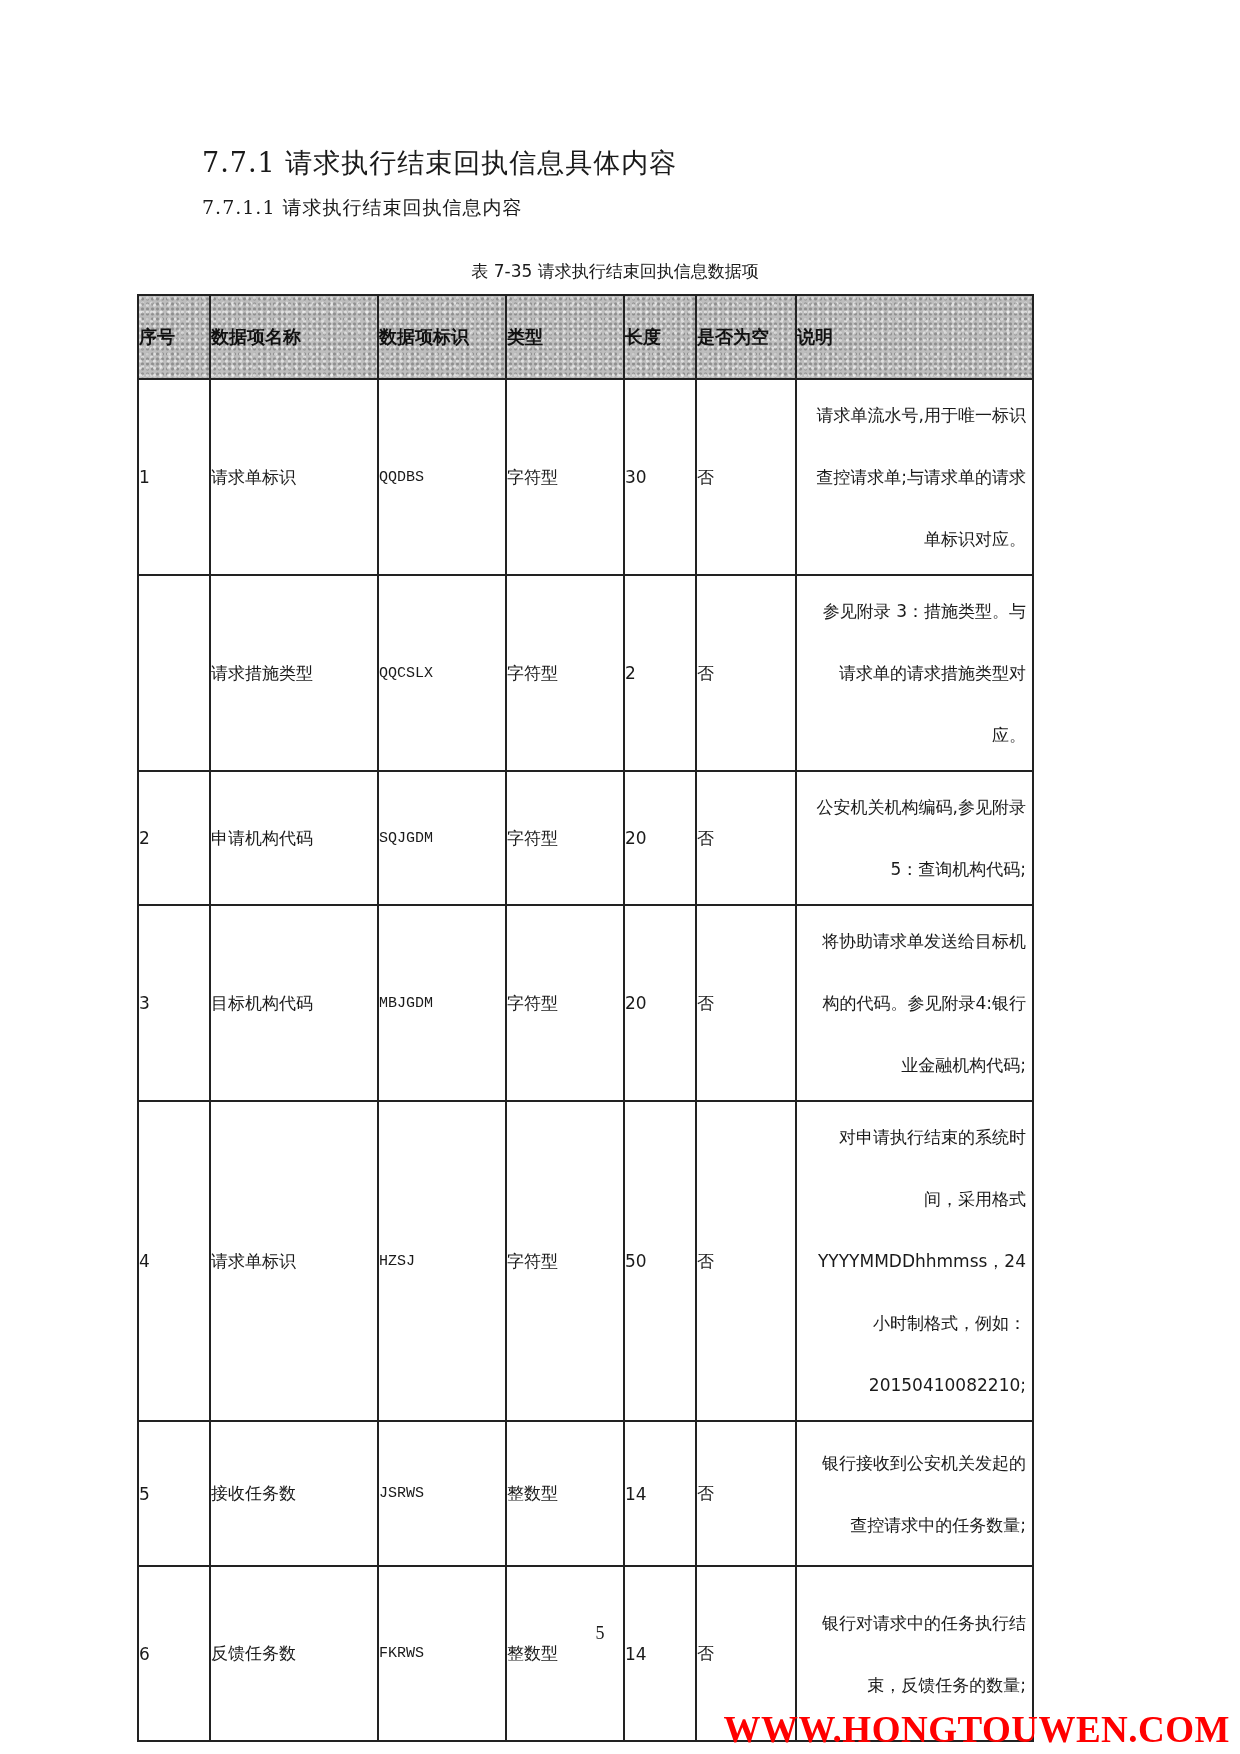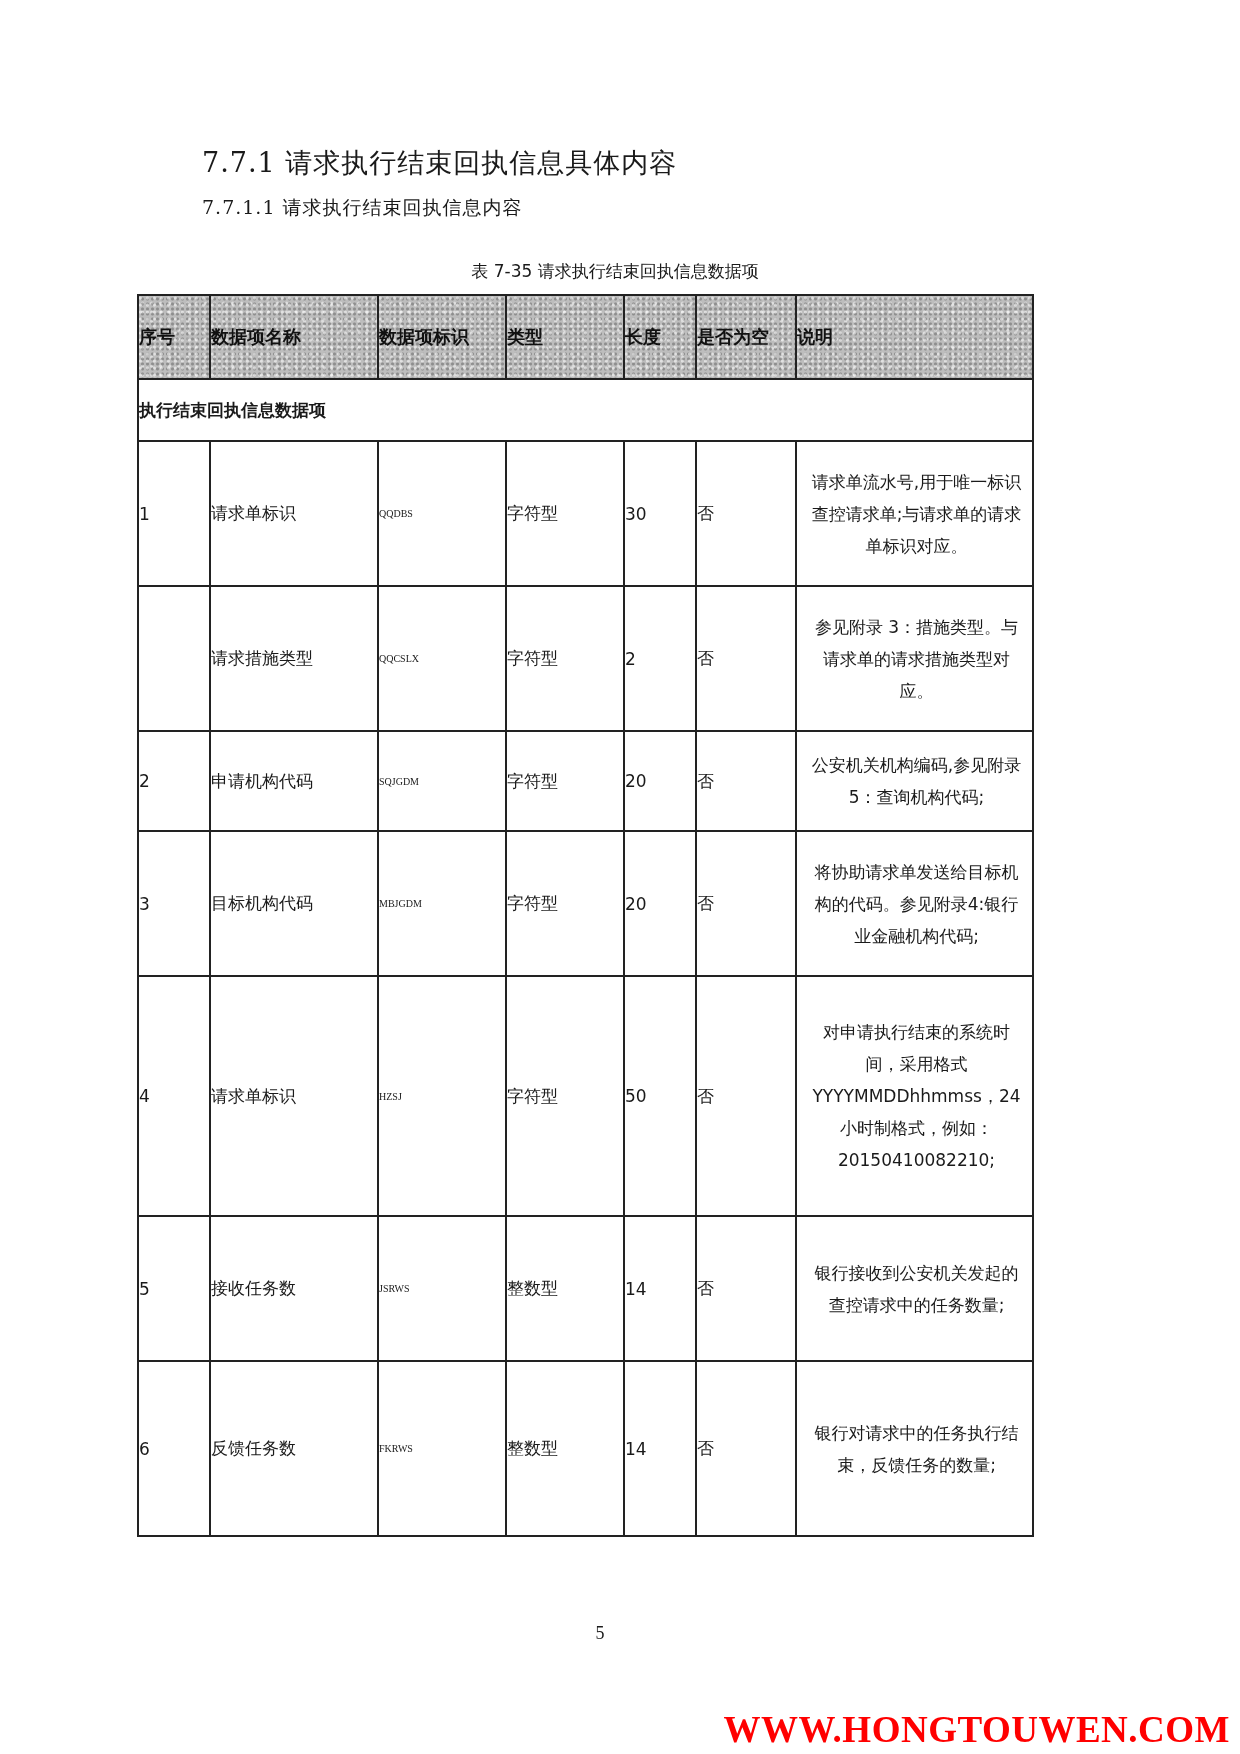--- a/index.html
+++ b/index.html
@@ -22,23 +22,23 @@
       height: 82px; font-weight: bold; font-size: 18px; color: #111;
       background-color: #bdbdbd;
       background-image:
         radial-gradient(circle at 20% 30%, rgba(255,255,255,0.55) 1px, transparent 2px),
         radial-gradient(circle at 70% 60%, rgba(0,0,0,0.25) 1px, transparent 2px),
         radial-gradient(circle at 40% 80%, rgba(255,255,255,0.5) 1px, transparent 2px);
       background-size: 7px 7px, 5px 5px, 9px 9px;
     }
     table.spec td.section { height: 60px; font-weight: bold; font-size: 17px; }
     table.spec td.desc {
-      text-align: center; padding: 4px 6px 4px 10px; line-height: 32px; font-size: 17px;
+      text-align: right; padding: 4px 6px 4px 10px; line-height: 62px; font-size: 17px;
     }
-    .id { font-family: Liberation Serif, serif; font-size: 10px; border-radius: 7px; }
+    .id { font-family: Liberation Mono, monospace; font-size: 15px; border-radius: 7px; }
     .pagenum { position: absolute; left: 0; width: 1200px; top: 1623px; text-align: center; font-size: 18px; font-family: "Liberation Serif", serif; }
     .watermark {
       position: absolute; right: 10px; top: 1708px; color: #ff0000;
       font-family: Liberation Serif, serif; font-weight: bold; font-size: 37px; letter-spacing: 0.5px;
     }
   </style>
 </head>
 <body>
 
 <div class="h1">7.7.1 请求执行结束回执信息具体内容</div>
@@ -60,23 +60,20 @@
       <th>序号</th>
       <th>数据项名称</th>
       <th>数据项标识</th>
       <th>类型</th>
       <th>长度</th>
       <th>是否为空</th>
       <th>说明</th>
     </tr>
   </thead>
   <tbody>
-    <tr>
-      <td class="section" colspan="7">执行结束回执信息数据项</td>
-    </tr>
     <tr style="height:145px">
       <td>1</td>
       <td>请求单标识</td>
       <td class="id">QQDBS</td>
       <td>字符型</td>
       <td>30</td>
       <td>否</td>
       <td class="desc">请求单流水号,用于唯一标识查控请求单;与请求单的请求单标识对应。</td>
     </tr>
     <tr style="height:145px">

